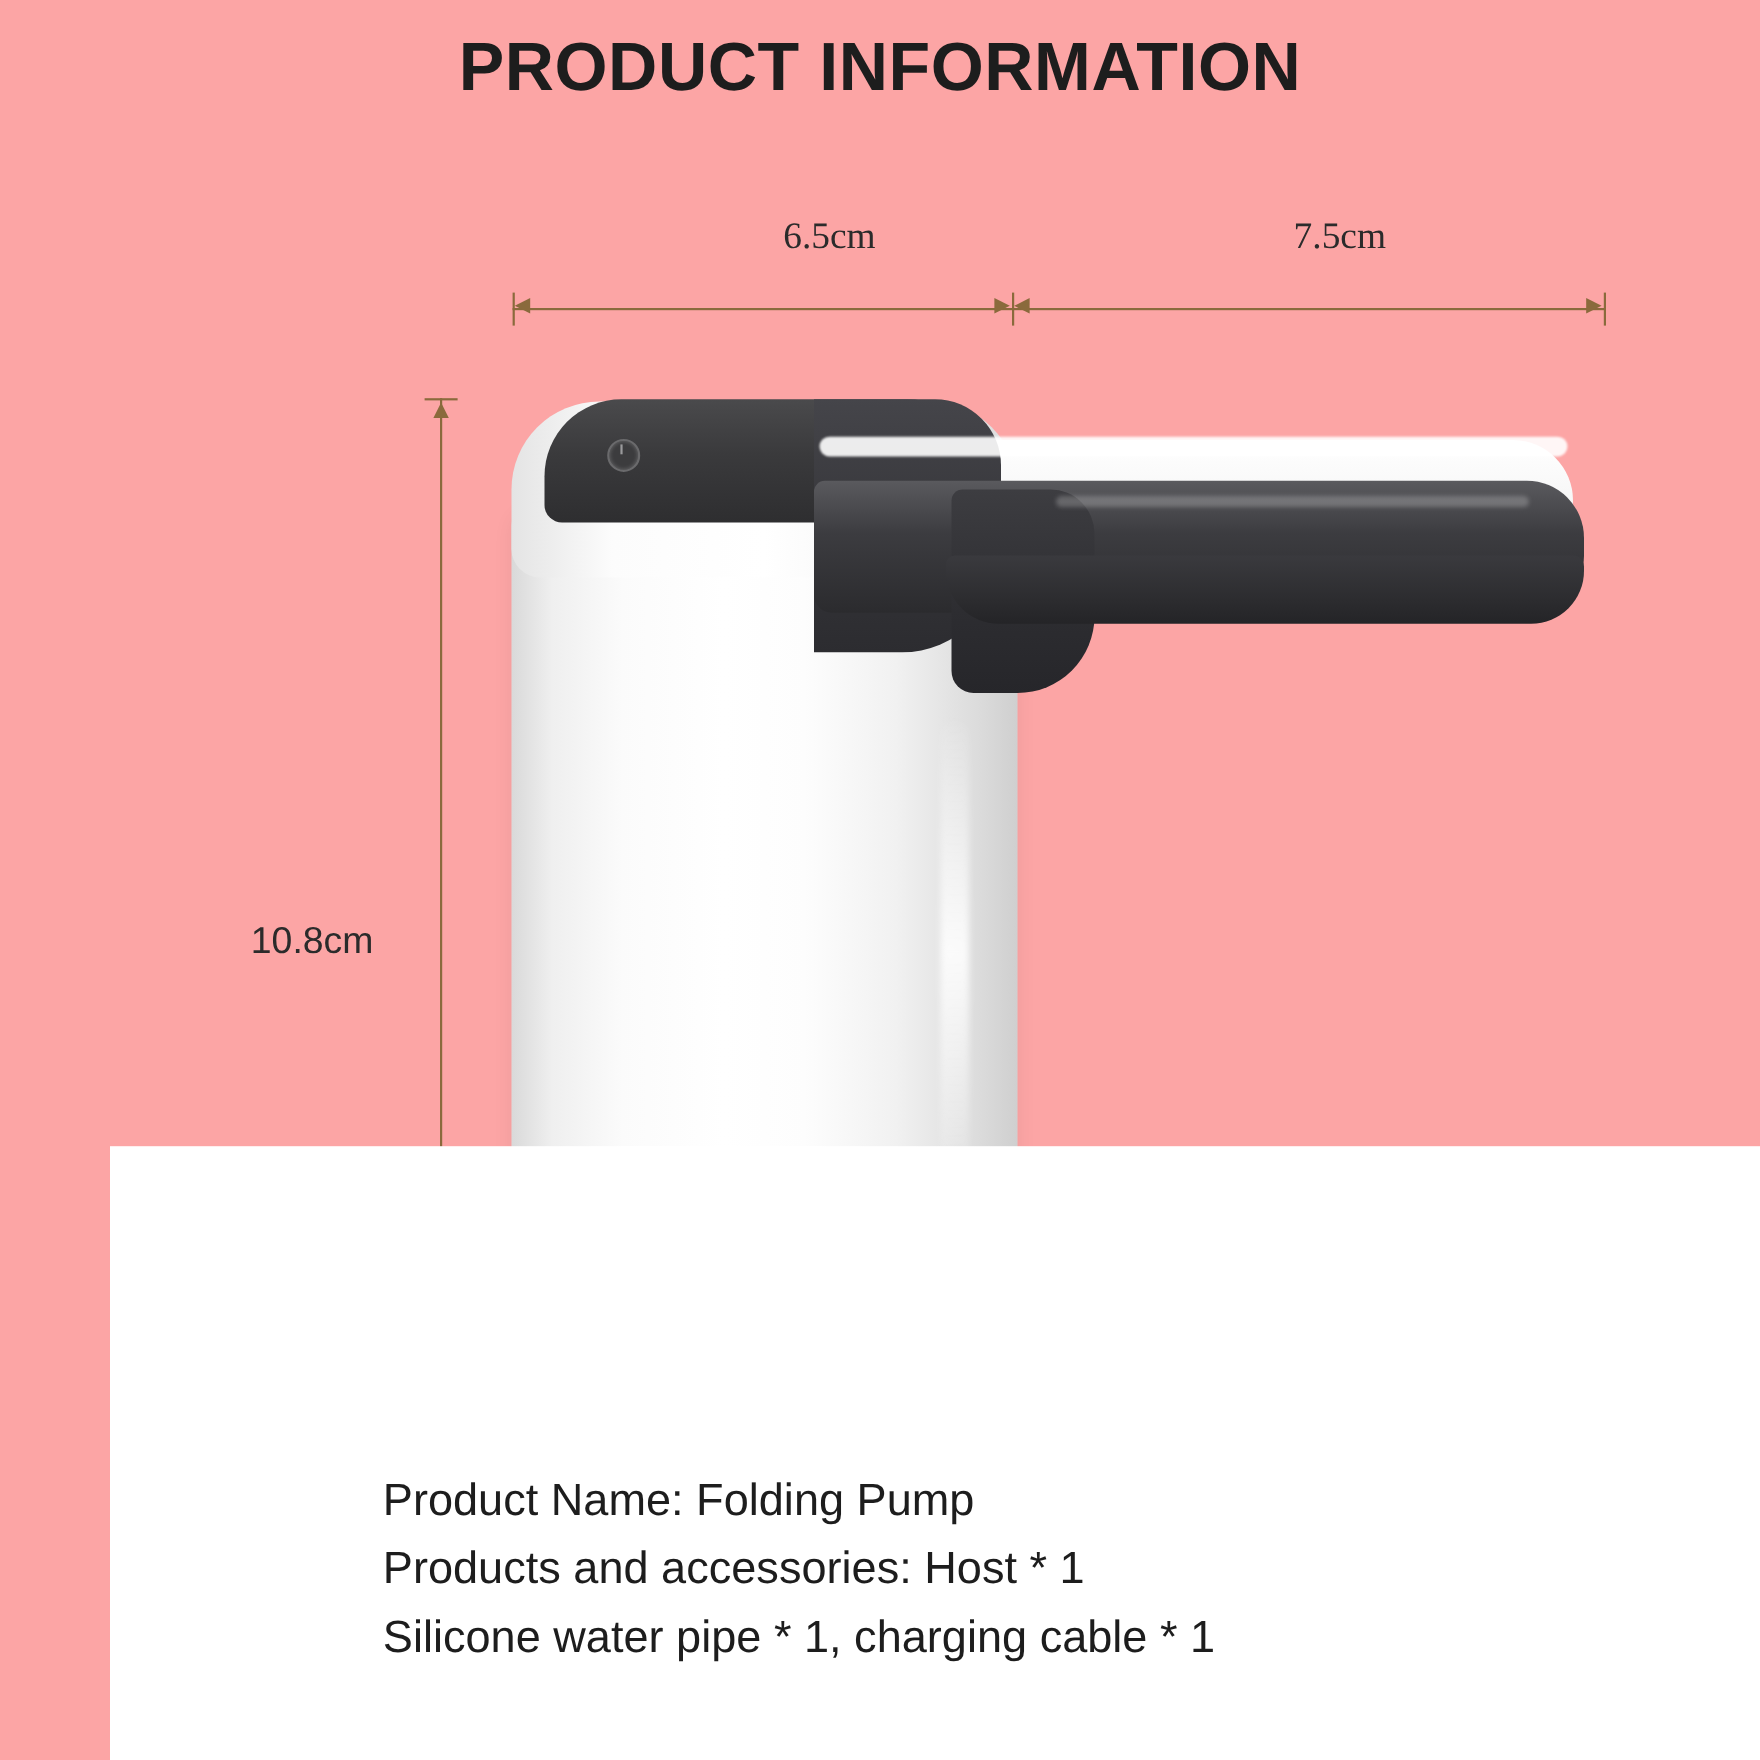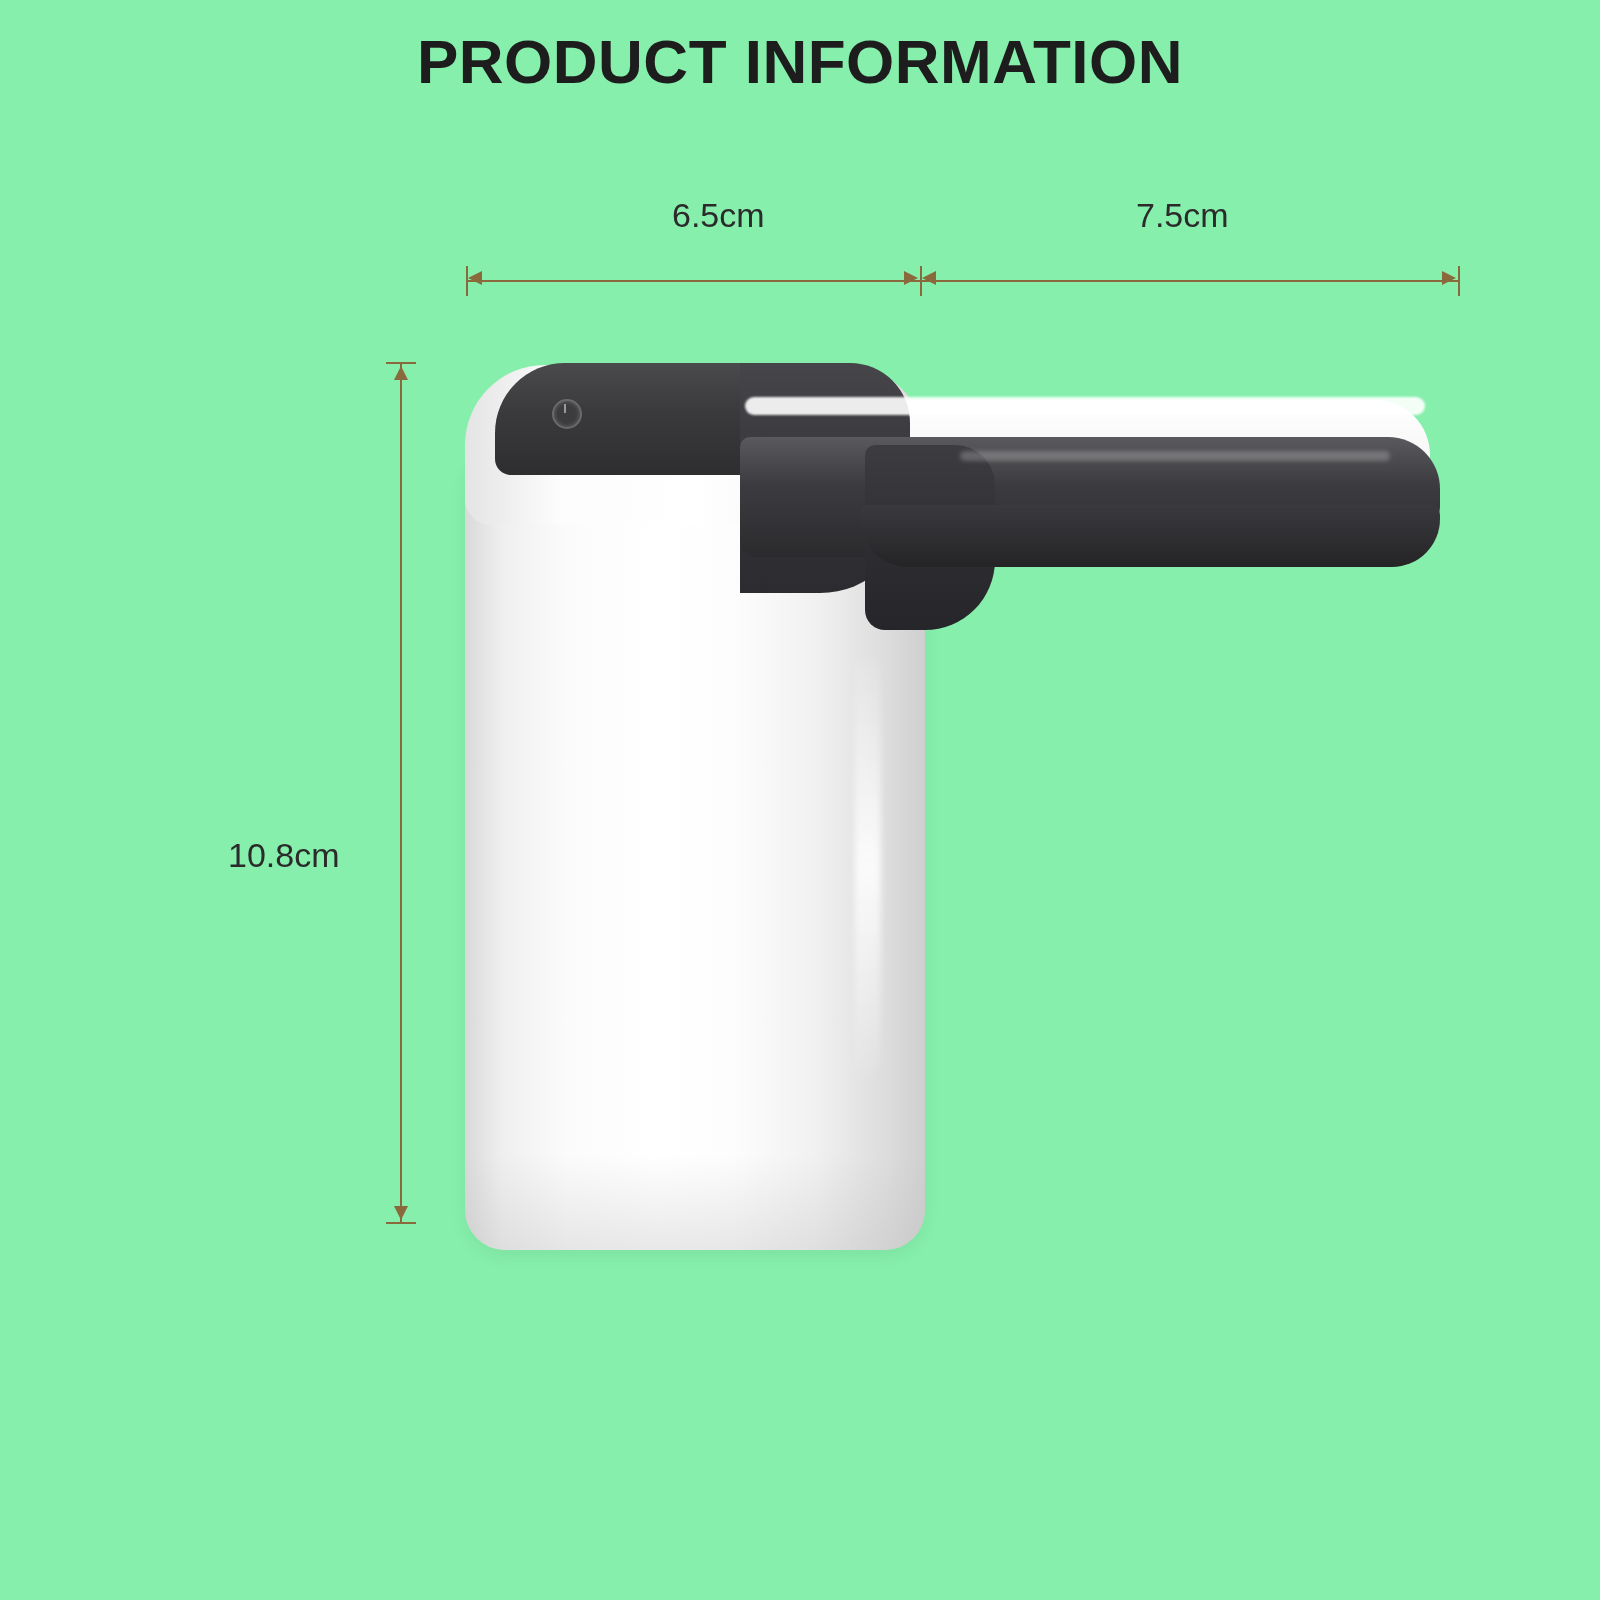--- a/index.html
+++ b/index.html
@@ -10,21 +10,21 @@
     width: 1600px;
     height: 1600px;
     background: #f2f2f2;
     font-family: "Liberation Sans", sans-serif;
     overflow: hidden;
   }
   .page {
     position: relative;
     width: 1600px;
     height: 1600px;
-    background: #86efac;
+    background: #fca5a5;
   }
 
   
   .title {
     position: absolute;
     top: 26px;
     left: 0;
     width: 1600px;
     text-align: center;
     font-size: 62px;
@@ -39,21 +39,22 @@
     position: absolute;
     top: 196px;
     left: 0;
     width: 1600px;
     height: 44px;
   }
   .dim-top-labels span {
     position: absolute;
     font-size: 34px;
     color: #2b2b2b;
-    font-family: Liberation Sans, sans-serif;
+    font-family: Liberation Serif, serif;
+    margin-left: 40px;
   }
   .dim-lbl-1 { left: 672px; }
   .dim-lbl-2 { left: 1136px; }
 
   .dim-line-h {
     position: absolute;
     top: 280px;
     left: 466px;
     width: 994px;
     height: 2px;
@@ -335,14 +336,21 @@
     <div class="cap-dark"></div>
     <div class="cap-dark-right"></div>
     <div class="arm-dark"></div>
     <div class="arm-joint"></div>
     <div class="arm-dark-lower"></div>
     <div class="arm-white-edge"></div>
     <div class="arm-highlight"></div>
     <div class="power-btn"></div>
   </div>
 
+  <div class="info-card">
+    <div class="info-text">
+      <div class="info-line">Product Name: Folding Pump</div>
+      <div class="info-line">Products and accessories: Host * 1</div>
+      <div class="info-line">Silicone water pipe * 1, charging cable * 1</div>
+    </div>
+  </div>
 
 </div>
 
 </body></html>

